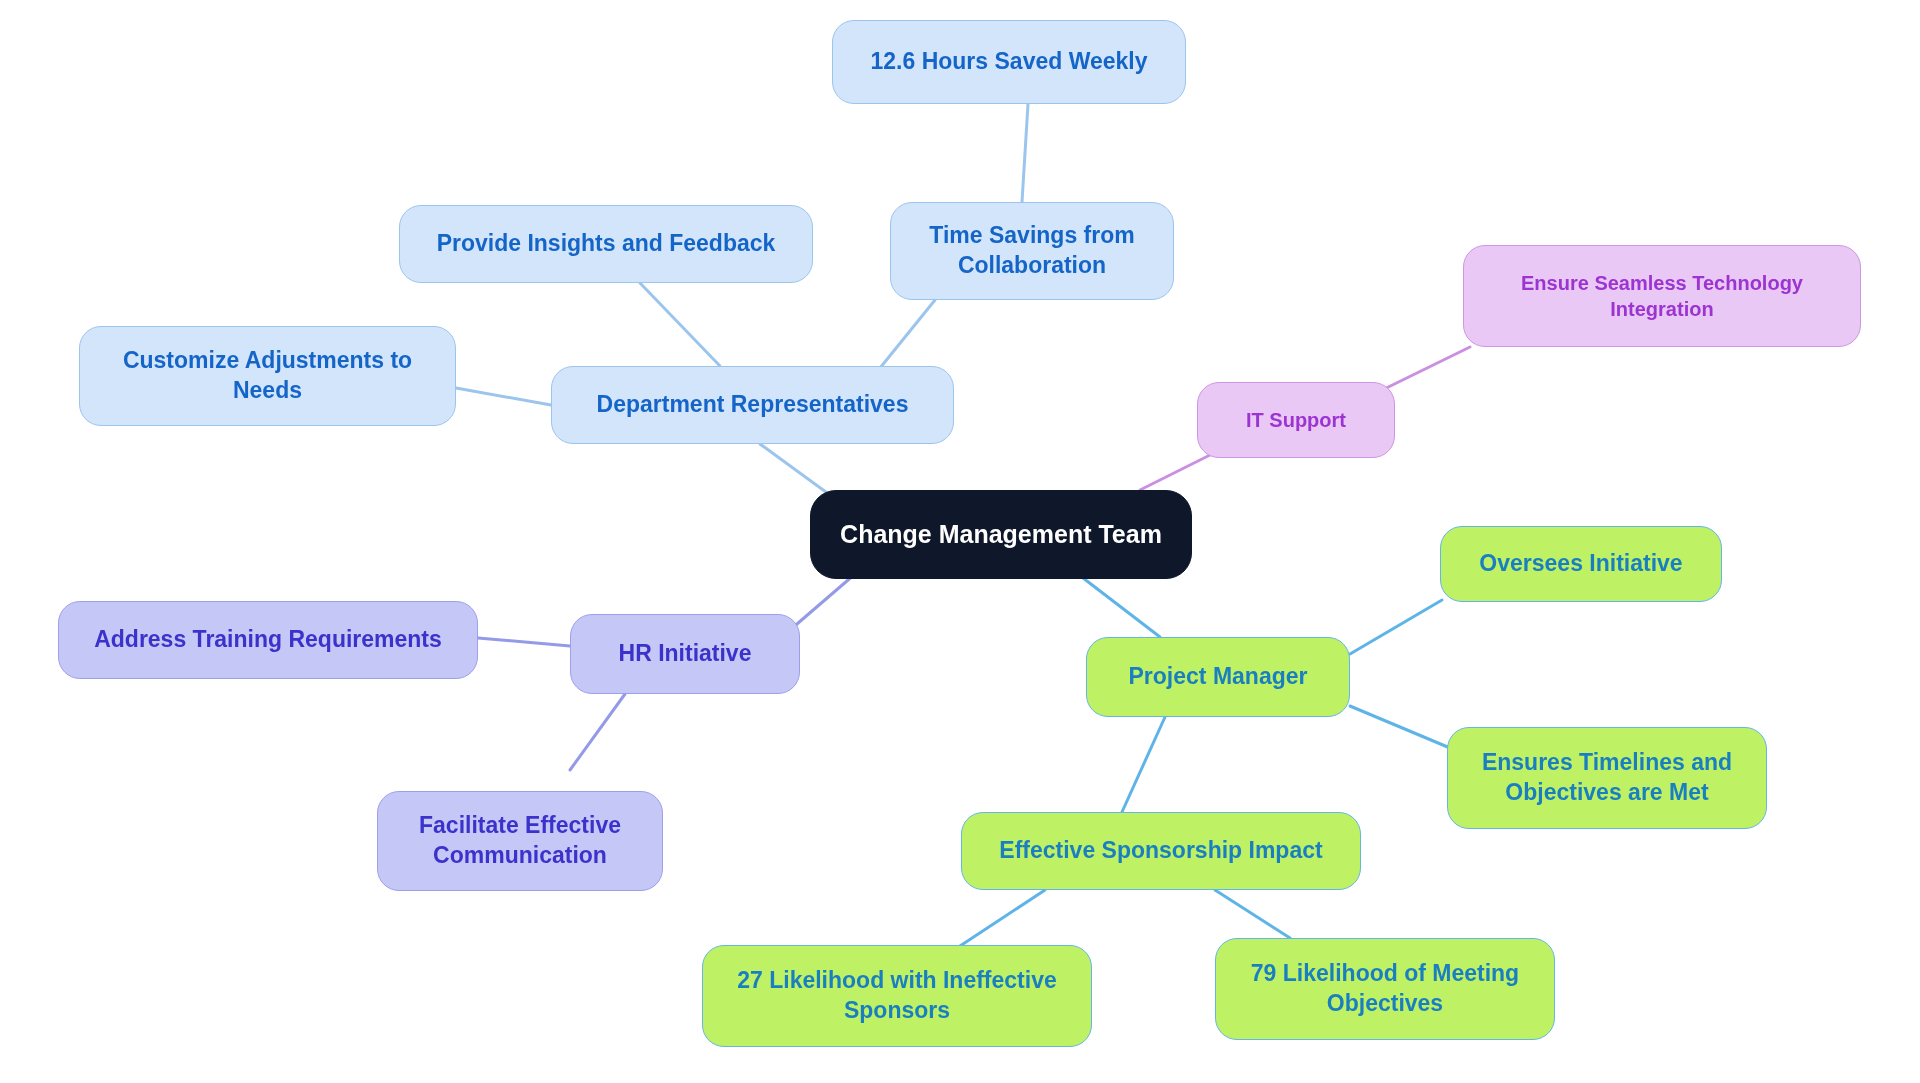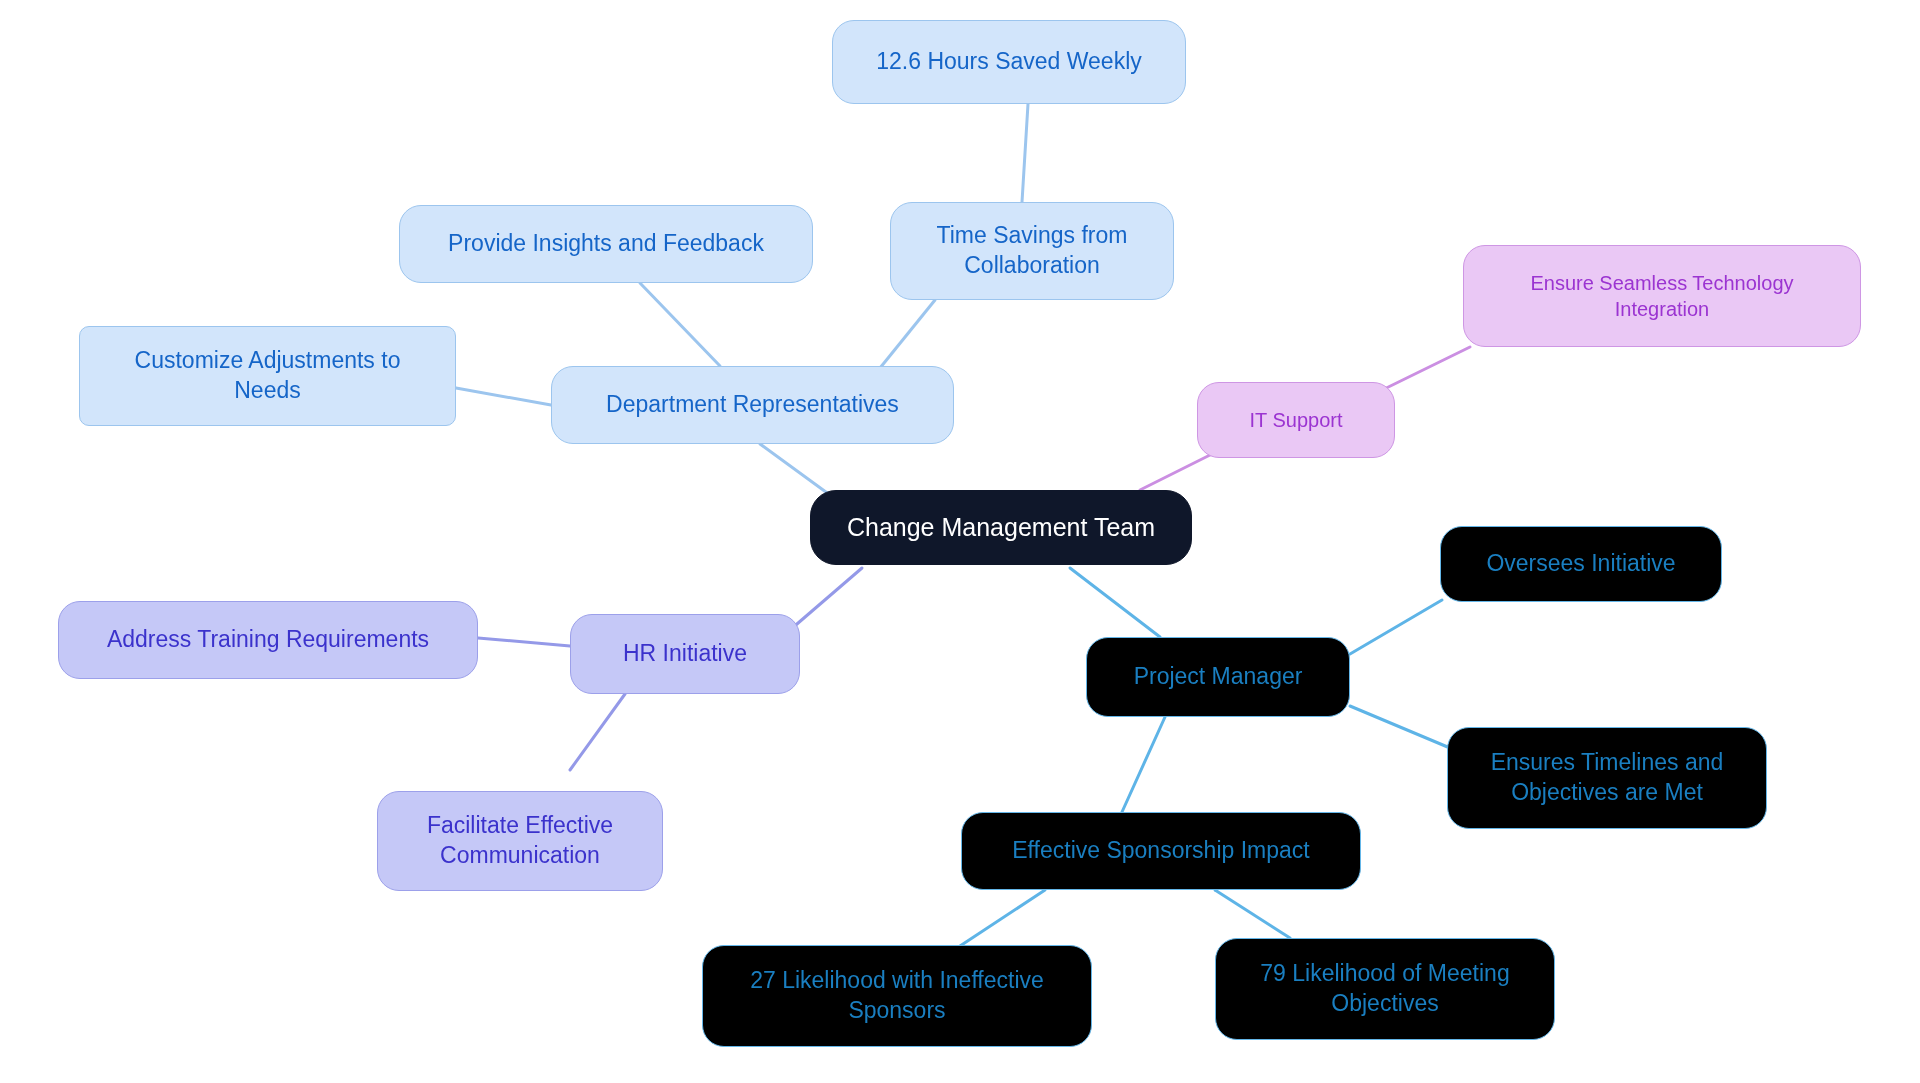--- a/index.html
+++ b/index.html
@@ -30,36 +30,37 @@
     align-items: center;
     justify-content: center;
     text-align: center;
     border-radius: 22px;
     border-style: solid;
     border-width: 1.5px;
     line-height: 1.3;
     padding: 3px 14px;
     white-space: pre-line;
     z-index: 2;
+    font-weight: bold;
   }
   .node-root {
     background: #0f172a;
     border-color: #0f172a;
     color: #ffffff;
     font-size: 25px;
     border-radius: 26px;
   }
   .node-blue-light {
     background: #d2e5fb;
     border-color: #9cc5ee;
     color: #1565c8;
     font-size: 23px;
   }
   .node-blue-sky {
-    background: #000000;
+    background: #bef264;
     border-color: #64b6e8;
     color: #1a7fc1;
     font-size: 23px;
   }
   .node-purple {
     background: #eac8f5;
     border-color: #ce96e4;
     color: #9b34d1;
     font-size: 20px;
   }
@@ -86,26 +87,26 @@
       <line x1="570" y1="646" x2="478" y2="638" stroke="#9499e8" stroke-width="3" stroke-linecap="round"></line>
       <line x1="625" y1="694" x2="570" y2="770" stroke="#9499e8" stroke-width="3" stroke-linecap="round"></line>
       <line x1="1070" y1="568" x2="1160" y2="637" stroke="#5eb4e7" stroke-width="3" stroke-linecap="round"></line>
       <line x1="1350" y1="654" x2="1442" y2="600" stroke="#5eb4e7" stroke-width="3" stroke-linecap="round"></line>
       <line x1="1350" y1="706" x2="1450" y2="748" stroke="#5eb4e7" stroke-width="3" stroke-linecap="round"></line>
       <line x1="1165" y1="717" x2="1122" y2="812" stroke="#5eb4e7" stroke-width="3" stroke-linecap="round"></line>
       <line x1="1045" y1="890" x2="960" y2="946" stroke="#5eb4e7" stroke-width="3" stroke-linecap="round"></line>
       <line x1="1215" y1="890" x2="1290" y2="938" stroke="#5eb4e7" stroke-width="3" stroke-linecap="round"></line>
     </svg>
   <div id="node-layer">
-      <div class="node node-root" style="left: 810px; top: 490px; width: 382px; height: 75px;">Change Management Team</div>
+      <div class="node node-root" style="left: 810px; top: 490px; width: 382px; height: 89px;">Change Management Team</div>
       <div class="node node-blue-light" style="left: 832px; top: 20px; width: 354px; height: 84px;">12.6 Hours Saved Weekly</div>
       <div class="node node-blue-light" style="left: 890px; top: 202px; width: 284px; height: 98px;">Time Savings from
 Collaboration</div>
       <div class="node node-blue-light" style="left: 399px; top: 205px; width: 414px; height: 78px;">Provide Insights and Feedback</div>
-      <div class="node node-blue-light" style="left: 79px; top: 326px; width: 377px; height: 100px; border-radius: 10px;">Customize Adjustments to
+      <div class="node node-blue-light" style="left: 79px; top: 326px; width: 377px; height: 100px;">Customize Adjustments to
 Needs</div>
       <div class="node node-blue-light" style="left: 551px; top: 366px; width: 403px; height: 78px;">Department Representatives</div>
       <div class="node node-purple" style="left: 1197px; top: 382px; width: 198px; height: 76px;">IT Support</div>
       <div class="node node-purple" style="left: 1463px; top: 245px; width: 398px; height: 102px;">Ensure Seamless Technology
 Integration</div>
       <div class="node node-lavender" style="left: 570px; top: 614px; width: 230px; height: 80px;">HR Initiative</div>
       <div class="node node-lavender" style="left: 58px; top: 601px; width: 420px; height: 78px; text-align: right;">Address Training Requirements</div>
       <div class="node node-lavender" style="left: 377px; top: 770px; width: 286px; height: 100px; margin-top: 21px;">Facilitate Effective
 Communication</div>
       <div class="node node-blue-sky" style="left: 1086px; top: 637px; width: 264px; height: 80px;">Project Manager</div>

